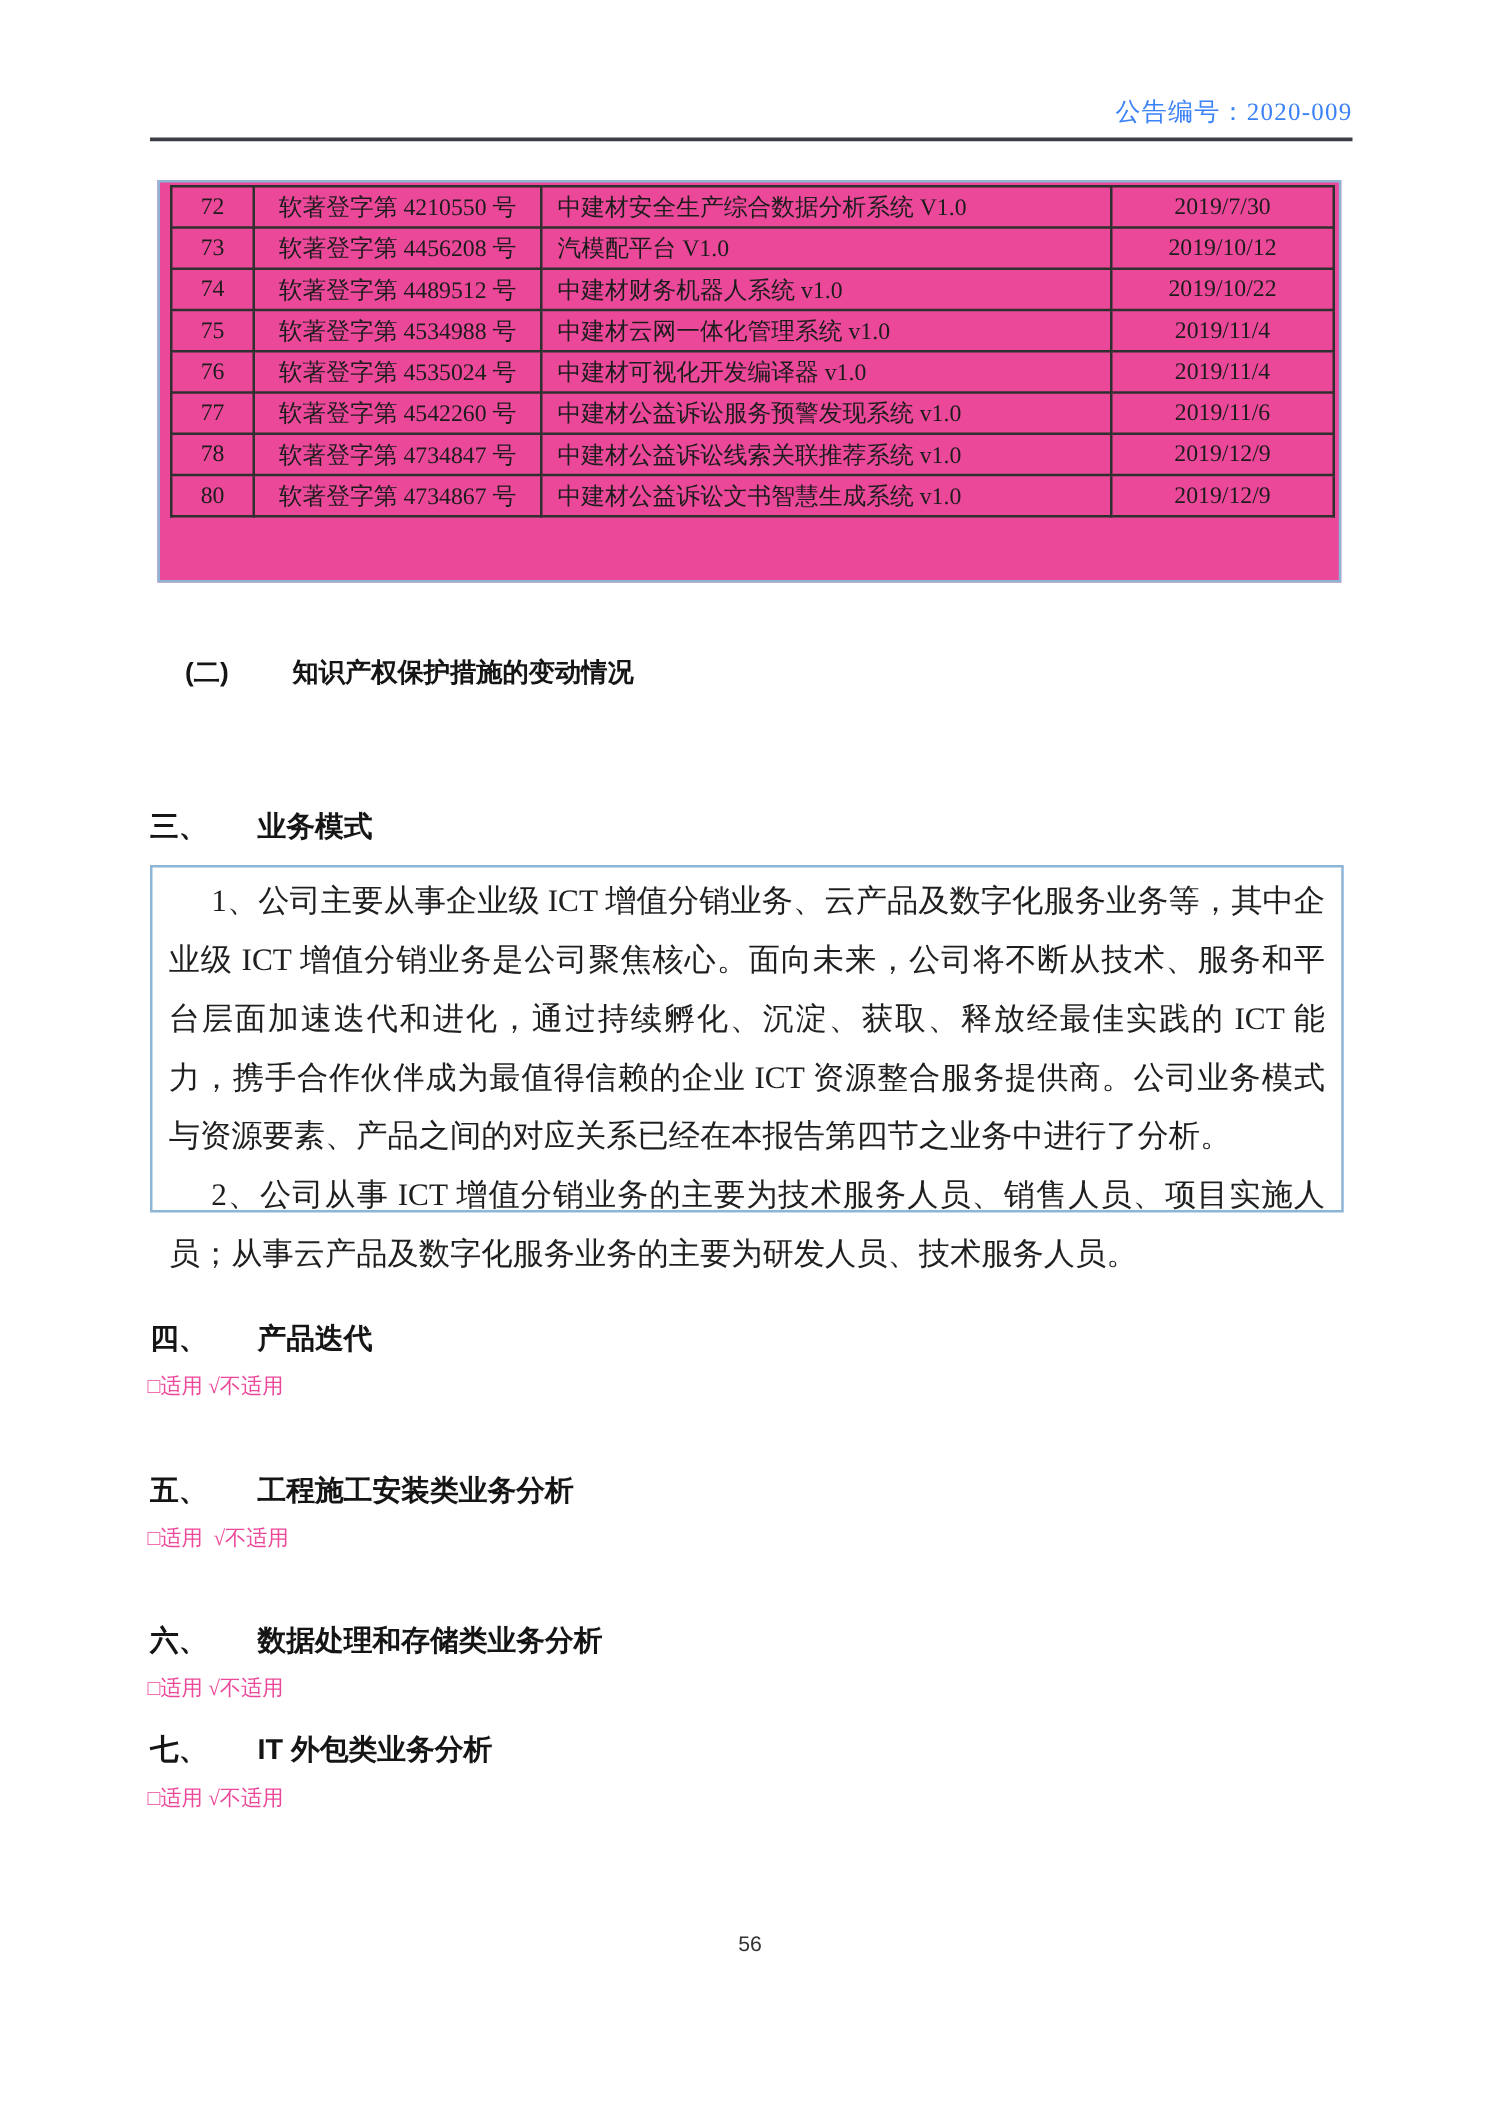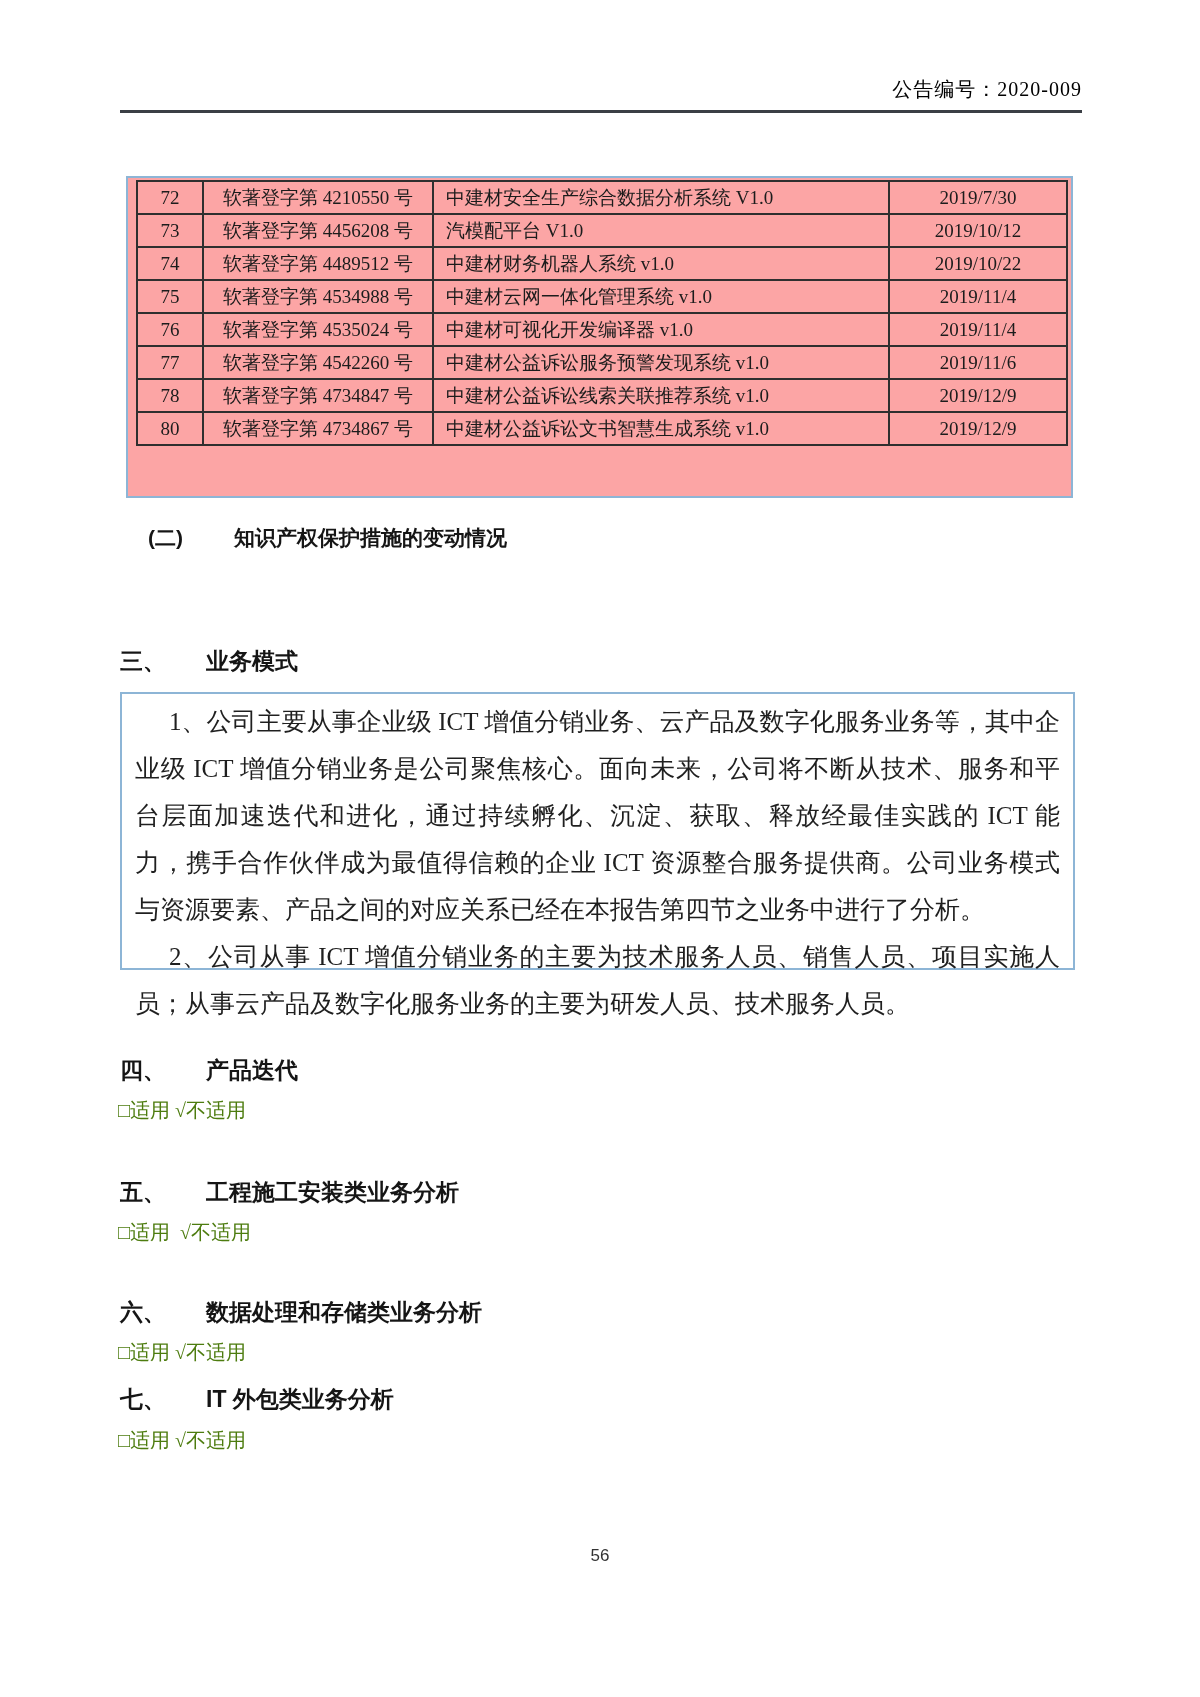--- a/index.html
+++ b/index.html
@@ -8,31 +8,31 @@
     width:1200px;height:1697px;
     background:#ffffff;
     margin:0 auto;
     font-family:"Liberation Serif","DejaVu Serif",serif;
     color:#1f1f1f;
     overflow:hidden;
   }
   
   .doc-header{
     position:absolute;left:120px;right:118px;top:76px;
-    text-align:right;font-size:20px;letter-spacing:1px;color:#000000;
+    text-align:right;font-size:20px;letter-spacing:1px;color:#3b82f6;
   }
   .header-rule{
     position:absolute;left:120px;right:118px;top:110px;
     height:3px;background:#3b3f45;
   }
   
   .table-box{
     position:absolute;left:126px;top:144px;width:947px;height:322px;
     border:2px solid var(--blue);
-    box-sizing:border-box;background:#fca5a5;margin-top:32px;
+    box-sizing:border-box;background:#ec4899;
   }
   table.copyright{
     border-collapse:collapse;
     position:absolute;left:8px;top:2px;
     width:930px;
     table-layout:fixed;
     font-size:19px;
   }
   table.copyright td{
     border:2px solid #2f2f2f;
@@ -79,21 +79,21 @@
   .para-box p{
     margin:0;padding:0 13px;
     line-height:47px;
     text-align:justify;
     text-indent:34px;
   }
   .para-box{padding-top:4px;}
   
   .applicability{
     position:absolute;left:118px;
-    font-size:20px;color:#4d7c0f;
+    font-size:17px;color:#ec4899;
     white-space:pre;
   }
   
   .page-number{
     position:absolute;left:0;right:0;top:1546px;
     text-align:center;
     font-family:"Liberation Sans","DejaVu Sans",sans-serif;
     font-size:17px;color:#333;
   }
   :root{--blue:#8db5d6;}

